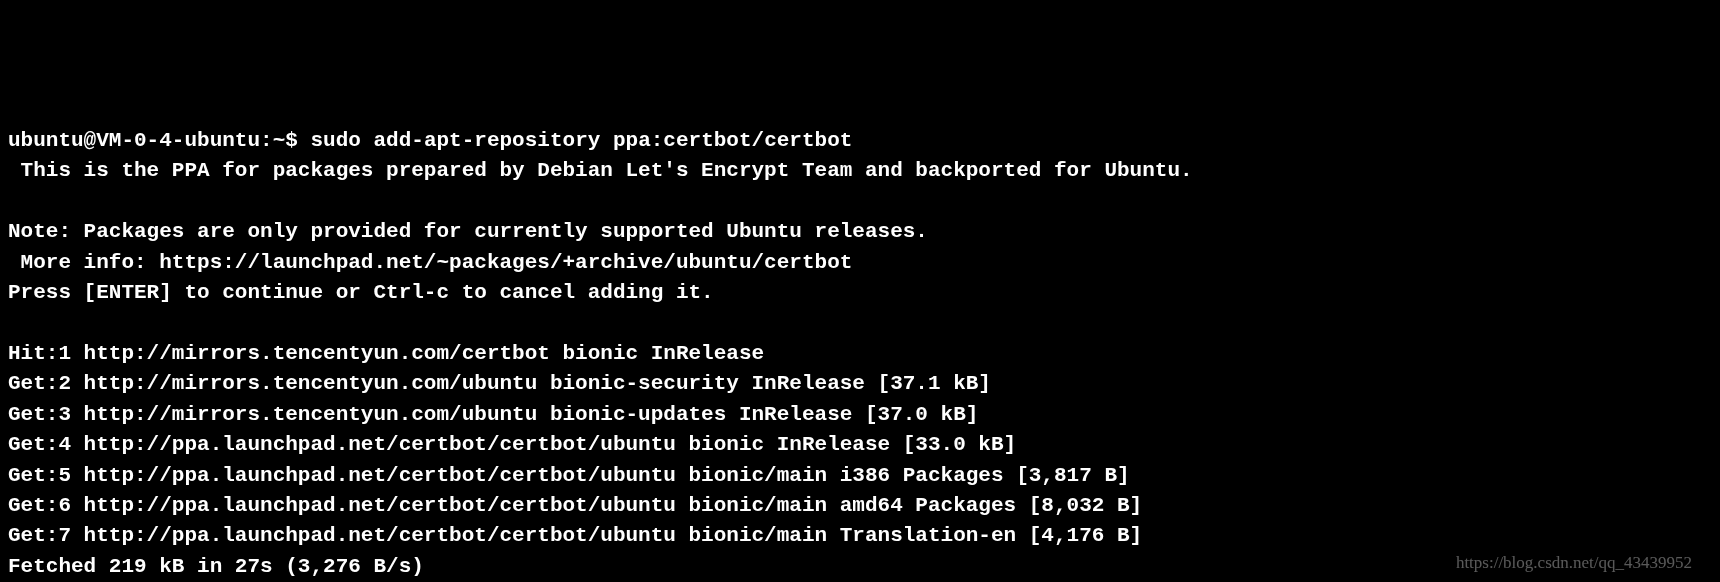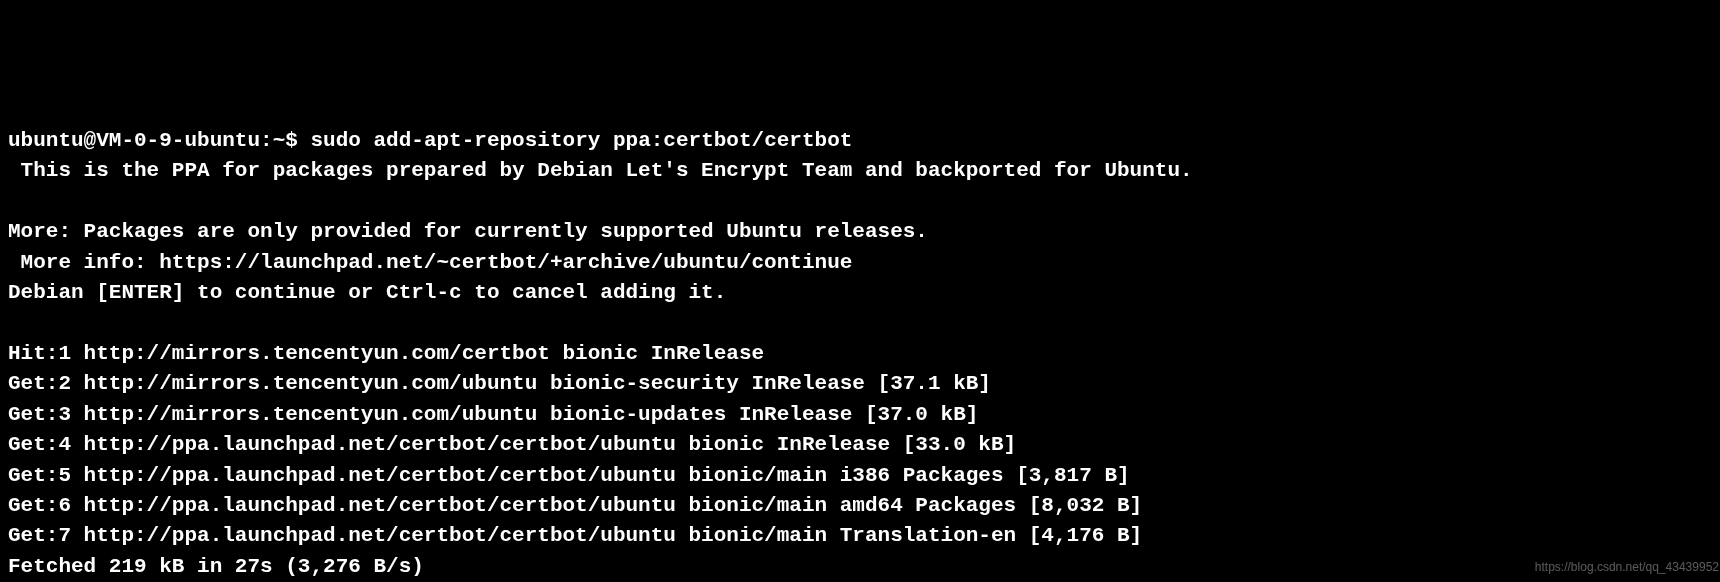--- a/index.html
+++ b/index.html
@@ -20,39 +20,39 @@
       overflow: hidden;
       position: relative;
       white-space: pre;
     }
     .terminal {
       white-space: pre;
     }
     .watermark {
       position: absolute;
       bottom: 6px;
-      right: 1px;
-      font-size: 12px;
+      right: 28px;
+      font-size: 17px;
       font-weight: normal;
       color: rgba(255, 255, 255, 0.35);
-      font-family: Liberation Sans, sans-serif;
+      font-family: Liberation Serif, serif;
       white-space: nowrap;
     }
   </style>
 </head>
 <body>
 
 
 
-<div class="terminal"><span>ubuntu@VM-0-9-ubuntu</span>:<span>~</span><span>$</span> <span>sudo add-apt-repository ppa:certbot/certbot</span>
+<div class="terminal"><span>ubuntu@VM-0-4-ubuntu</span>:<span>~</span><span>$</span> <span>sudo add-apt-repository ppa:certbot/certbot</span>
 <span> This is the PPA for packages prepared by Debian Let's Encrypt Team and backported for Ubuntu.</span>
 <span></span>
-<span>More: Packages are only provided for currently supported Ubuntu releases.</span>
-<span> More info: https://launchpad.net/~certbot/+archive/ubuntu/continue</span>
-<span>Debian [ENTER] to continue or Ctrl-c to cancel adding it.</span>
+<span>Note: Packages are only provided for currently supported Ubuntu releases.</span>
+<span> More info: https://launchpad.net/~packages/+archive/ubuntu/certbot</span>
+<span>Press [ENTER] to continue or Ctrl-c to cancel adding it.</span>
 <span></span>
 <span>Hit:1 http://mirrors.tencentyun.com/certbot bionic InRelease</span>
 <span>Get:2 http://mirrors.tencentyun.com/ubuntu bionic-security InRelease [37.1 kB]</span>
 <span>Get:3 http://mirrors.tencentyun.com/ubuntu bionic-updates InRelease [37.0 kB]</span>
 <span>Get:4 http://ppa.launchpad.net/certbot/certbot/ubuntu bionic InRelease [33.0 kB]</span>
 <span>Get:5 http://ppa.launchpad.net/certbot/certbot/ubuntu bionic/main i386 Packages [3,817 B]</span>
 <span>Get:6 http://ppa.launchpad.net/certbot/certbot/ubuntu bionic/main amd64 Packages [8,032 B]</span>
 <span>Get:7 http://ppa.launchpad.net/certbot/certbot/ubuntu bionic/main Translation-en [4,176 B]</span>
 <span>Fetched 219 kB in 27s (3,276 B/s)</span>
 

